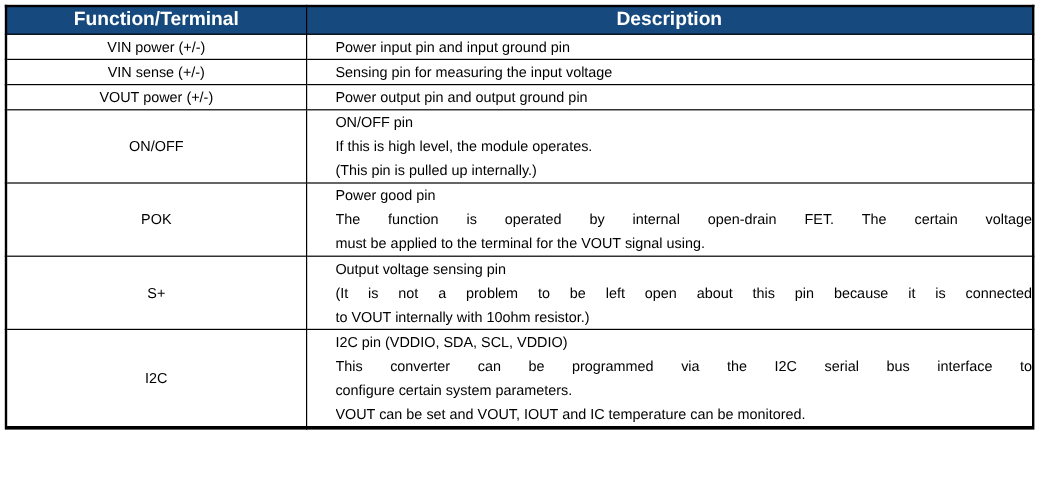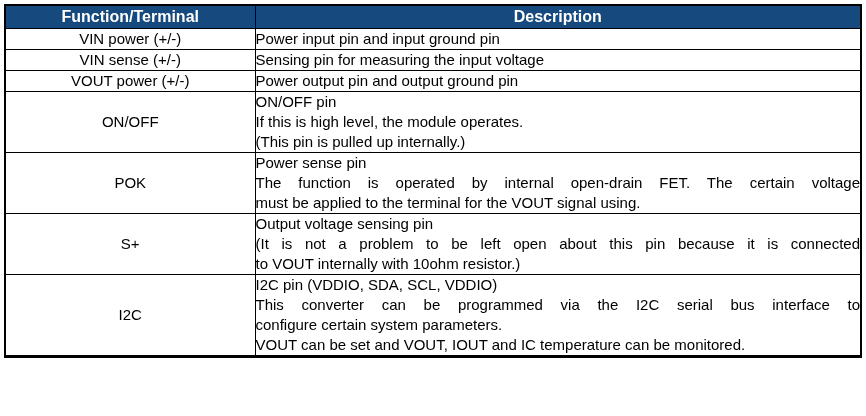--- a/index.html
+++ b/index.html
@@ -21,21 +21,21 @@
   table.pin-table {
     border-collapse: collapse;
     table-layout: fixed;
     width: 856px;
     border: 2px solid #000000;
     border-bottom-width: 3px;
   }
   table.pin-table th,
   table.pin-table td {
     border: 1px solid #000000;
-    font-size: 15px;
+    font-size: 12px;
     line-height: 20px;
     padding: 0;
   }
   table.pin-table th {
     background: #164A7E;
     color: #ffffff;
     font-weight: bold;
     font-size: 16px;
     height: 22px;
     line-height: 22px;
@@ -46,20 +46,21 @@
     vertical-align: middle;
   }
   td.desc {
     text-align: left;
     vertical-align: middle;
     padding: 1px 7px 1px 7px;
   }
   td.desc .line {
     white-space: nowrap;
     overflow: hidden;
+    margin-left: 24px;
   }
   td.desc .line.just {
     white-space: normal;
     text-align: justify;
     text-align-last: justify;
   }
   col.c-term { width: 250px; }
   col.c-desc { width: 606px; }
 </style>
 </head>
@@ -100,21 +101,21 @@
           <td class="term">ON/OFF</td>
           <td class="desc">
             <div class="line">ON/OFF pin</div>
             <div class="line">If this is high level, the module operates.</div>
             <div class="line">(This pin is pulled up internally.)</div>
           </td>
         </tr>
         <tr>
           <td class="term">POK</td>
           <td class="desc">
-            <div class="line">Power sense pin</div>
+            <div class="line">Power good pin</div>
             <div class="line just">The function is operated by internal open-drain FET. The certain voltage</div>
             <div class="line">must be applied to the terminal for the VOUT signal using.</div>
           </td>
         </tr>
         <tr>
           <td class="term">S+</td>
           <td class="desc">
             <div class="line">Output voltage sensing pin</div>
             <div class="line just">(It is not a problem to be left open about this pin because it is connected</div>
             <div class="line">to VOUT internally with 10ohm resistor.)</div>

